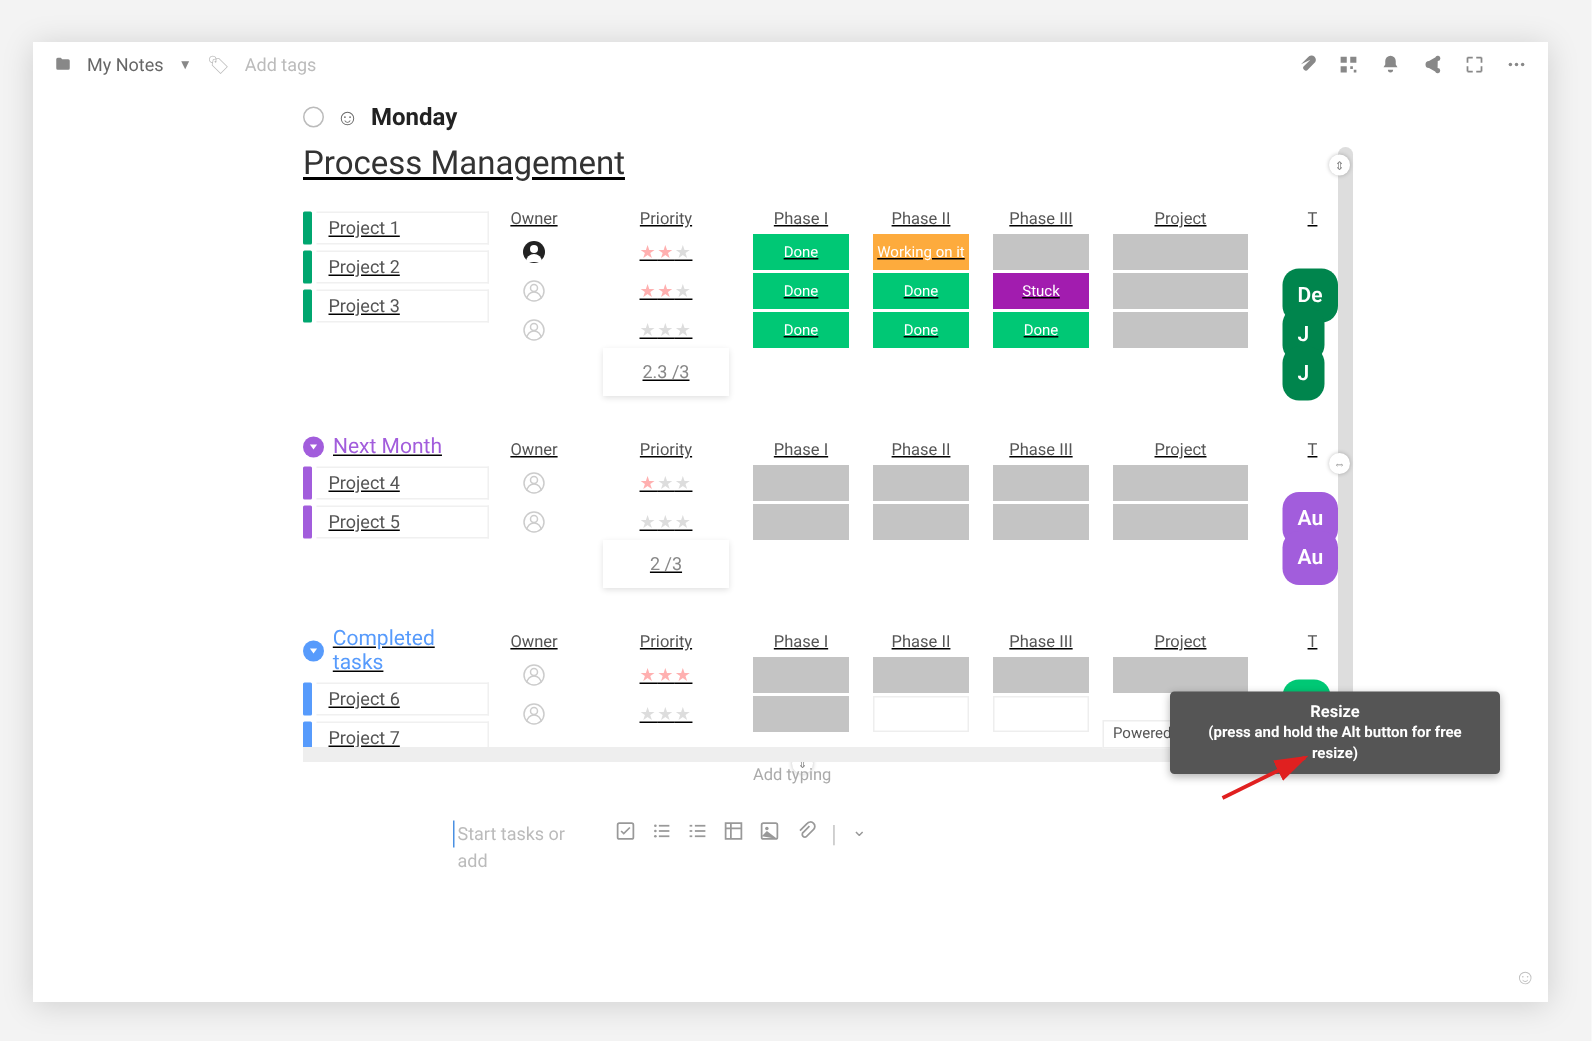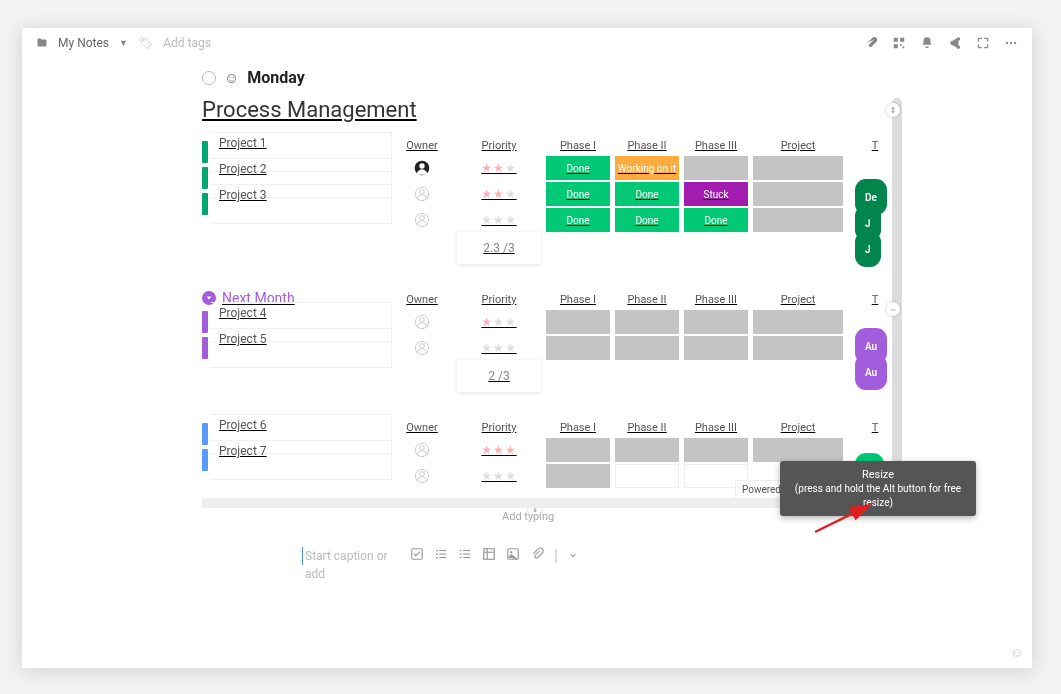--- a/index.html
+++ b/index.html
@@ -25,29 +25,29 @@
   .sec-header { display:flex; align-items:center; }
   .sec-caret { width:14px;height:14px; border-radius:50%; display:inline-flex; align-items:center; justify-content:center; margin-right:6px; }
   .sec-caret svg { width:8px; height:8px; fill:#fff; }
   .sec-name { font-size: 14px; }
   .cols { display:flex; }
   .leftcol { width: 220px; }
   .projects { margin-top: 4px; }
   .projrow { display:flex; align-items:center; height: 24px; margin-bottom: 2px; }
   .projbar { width: 6px; height: 22px; border-radius: 1px; margin-right: 0px; }
   .projsep { width: 3px; height: 22px; background:#fff; }
-  .projname { font-size: 12px; color:#555; padding-left: 8px; border:1px solid #f0f0f0; border-left:none; height:40px; line-height:20px; flex:1; }
-  .grid { display:grid; grid-template-columns: 60px 84px 64px 64px 64px 90px 54px; gap: 5px; }
+  .projname { font-size: 12px; color:#555; padding-left: 8px; border:1px solid #f0f0f0; border-left:none; height:22px; line-height:20px; flex:1; }
+  .grid { display:grid; grid-template-columns: 60px 84px 64px 64px 64px 90px 54px; gap: 16px; }
   .header-cell { font-size: 11px; color:#555; text-align:center; height: 20px; line-height:20px; }
   .cell { height:24px; margin-bottom:2px; display:flex; align-items:center; justify-content:center; font-size:10px; color:#fff; }
   .owner svg { width:16px; height:16px; }
   .stars { color:#ffb0b0; font-size:12px; letter-spacing:1px; }
   .stars .dim { color:#ddd; }
   .priority-box { background:#fff; box-shadow:0 1px 4px rgba(0,0,0,0.12); width:84px; display:flex; align-items:center; justify-content:center; height:32px; font-size:12px; color:#888; margin-top:-2px; }
-  .pill-right { position:absolute; display:flex; align-items:center; justify-content:center; height:36px; border-radius:11px; padding:0 10px; font-size:10px; font-weight:600; color:#fff; }
+  .pill-right { position:absolute; display:flex; align-items:center; justify-content:center; height:36px; border-radius:11px; padding:0 10px; font-size:14px; font-weight:600; color:#fff; }
   .scroll-v { position:absolute; top: 70px; right: 130px; width: 10px; height: 410px; background:#ddd; border-radius:5px; }
   .scroll-h-track { position:absolute; left:180px; top:470px; width:700px; height:10px; background:#eee; }
   .scroll-h-thumb { position:absolute; right:0; top:0; width:12px; height:10px; background:#ccc; }
   .caption { position:absolute; left:480px; top:482px; font-size:11px; color:#aaa; }
   .handle { position:absolute; width:14px; height:14px; border-radius:50%; background:#fff; box-shadow:0 0 3px rgba(0,0,0,0.25); font-size:8px; color:#888; display:flex; align-items:center; justify-content:center; }
   .editor-line { position:absolute; left:280px; top:518px; display:flex; align-items:center; gap:12px; }
   .editor-input { font-size:12px; color:#bbb; border-left:1px solid #4a90e2; padding-left:2px; height:18px; line-height:18px; width:96px; }
   .editor-icons { display:flex; gap:10px; color:#999; }
   .editor-icons .ico { width:14px; height:14px; }
   .editor-icons svg { width:14px; height:14px; fill:#999; }
@@ -290,20 +290,28 @@
               <div class="grid">
                 <div></div>
                 <div class="priority-box">2 /3</div>
               </div>
             </div>
           </div>
         </div>
         <div class="section">
           <div class="cols">
             <div class="leftcol">
+              <div class="sec-header">
+                <span class="sec-caret" style="background:#579bfc">
+                  <svg viewBox="0 0 10 10">
+                    <path d="M2 3l3 4 3-4z"></path>
+                  </svg>
+                </span>
+                <span class="sec-name" style="color:#579bfc">Completed tasks</span>
+              </div>
               <div class="projects">
                 <div class="projrow">
                   <div class="projbar" style="background:#579bfc"></div>
                   <div class="projsep"></div>
                   <div class="projname">Project 6</div>
                 </div>
                 <div class="projrow">
                   <div class="projbar" style="background:#579bfc"></div>
                   <div class="projsep"></div>
                   <div class="projname">Project 7</div>
@@ -373,21 +381,21 @@
 
   <div class="scroll-h-track">
     <div class="scroll-h-thumb">▸</div>
   </div>
 
   <div class="powered">Powered by</div>
 
   <div class="caption">Add typing</div>
 
   <div class="editor-line">
-    <div class="editor-input">Start caption or add</div>
+    <div class="editor-input">Start tasks or add</div>
     <div class="editor-icons">
       <span class="ico"><svg viewBox="0 0 24 24">
             <rect x="3" y="3" width="18" height="18" rx="2" fill="none" stroke="#999" stroke-width="2"></rect>
             <path d="M7 12l3 3 7-7" fill="none" stroke="#999" stroke-width="2"></path>
           </svg></span>
       <span class="ico"><svg viewBox="0 0 24 24">
             <circle cx="5" cy="6" r="1.5"></circle>
             <rect x="9" y="5" width="12" height="2"></rect>
             <circle cx="5" cy="12" r="1.5"></circle>
             <rect x="9" y="11" width="12" height="2"></rect>
@@ -422,21 +430,21 @@
 
   <span class="smiley">☺</span>
 <div class="pill-right" style="left: 833px; top: 151px; background: rgb(0, 133, 77);">De</div>
     <div class="pill-right" style="left: 833px; top: 177px; background: rgb(0, 133, 77);">J</div>
     <div class="pill-right" style="left: 833px; top: 203px; background: rgb(0, 133, 77);">J</div>
     <div class="pill-right" style="left: 833px; top: 300px; background: rgb(162, 93, 220);">Au</div>
     <div class="pill-right" style="left: 833px; top: 326px; background: rgb(162, 93, 220);">Au</div>
     <div class="pill-right" style="left: 833px; top: 425px; background: rgb(0, 200, 117);">M</div>
   </div>
 
-<div class="tooltip" style="left:780px; top:461px; width:196px;">
+<div class="tooltip" style="left:780px; top:461px; width:220px;font-weight:bold;">
   <div class="tooltip-title">Resize</div>
   <div>(press and hold the Alt button for free resize)</div>
 </div>
 
 <div class="arrow" style="left:810px; top:497px;">
   <svg width="70" height="40">
     <defs>
         <marker id="ah" markerWidth="10" markerHeight="10" refX="8" refY="3" orient="auto">
           <path d="M0,0 L0,6 L9,3 z" fill="#e02020"></path>
         </marker>

